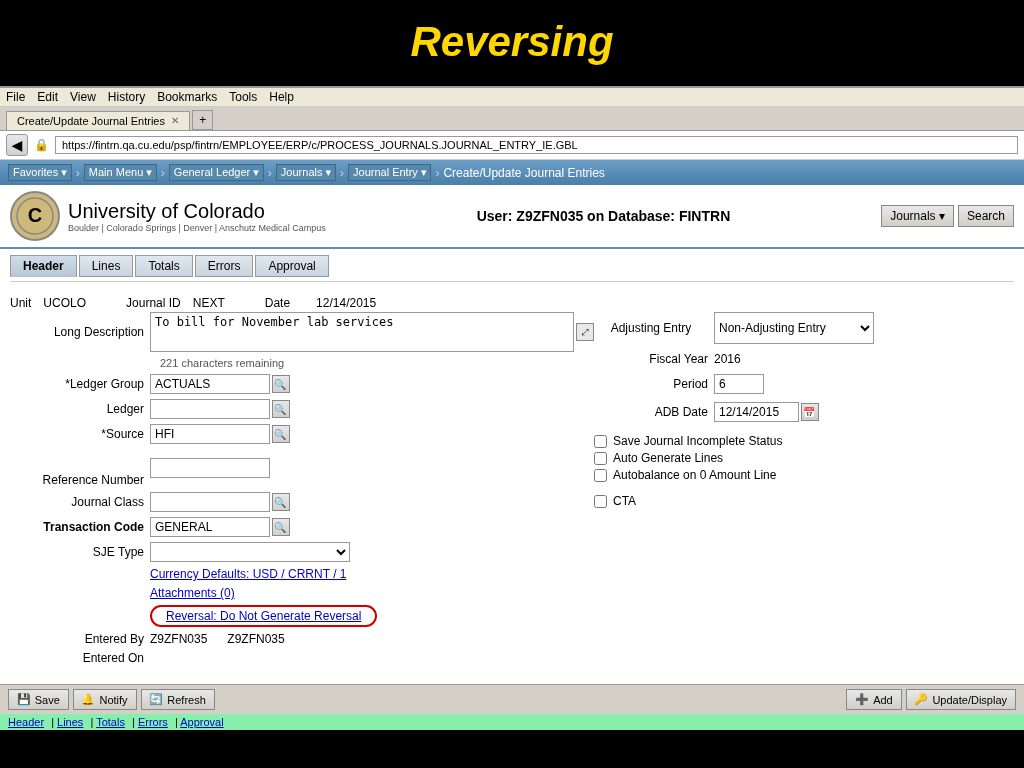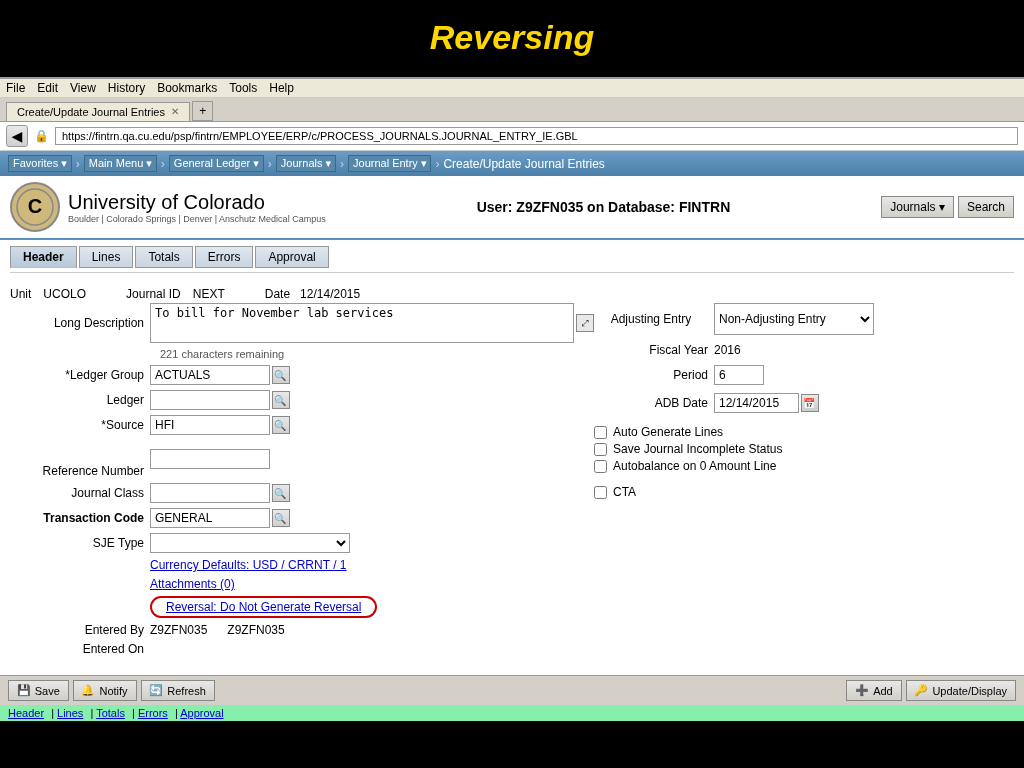--- a/index.html
+++ b/index.html
@@ -6,21 +6,21 @@
     body { width: 1024px; height: 768px; background: #000; font-family: Arial, sans-serif; font-size: 12px; overflow: hidden; }
 
     
     .title-bar {
       background: #000;
       text-align: center;
       padding: 18px 0 20px 0;
     }
     .title-bar h1 {
       color: #FFD700;
-      font-size: 34px;
+      font-size: 42px;
       font-weight: bold;
       font-style: italic;
     }
 
     
     .browser-window {
       background: #ECE9D8;
       border-top: 2px solid #999;
     }
 
@@ -418,21 +418,21 @@
 
       <div class="section-unit">
         <div style="display:flex;align-items:center;gap:6px;">
           <span class="field-label">Unit</span>
           <span class="field-value">UCOLO</span>
         </div>
         <div style="display:flex;align-items:center;gap:6px;">
           <span class="field-label">Journal ID</span>
           <span class="field-value">NEXT</span>
         </div>
-        <div style="display:flex;align-items:center;gap:4px;">
+        <div style="display:flex;align-items:center;gap:20px;">
           <span class="field-label">Date</span>
           <span class="field-value">12/14/2015</span>
         </div>
       </div>
 
       <div class="form-columns">
         <div class="form-col-left">
 
           <div class="field-row">
             <span class="field-label" style="width:140px;">Long Description</span>
@@ -533,26 +533,26 @@
           <div class="field-row" style="margin-bottom:12px;">
             <span class="field-label" style="width:120px;">ADB Date</span>
             <div class="date-field">
               <input class="form-input" value="12/14/2015" style="width: 85px;">
               <button class="cal-btn">📅</button>
             </div>
           </div>
 
           <div class="checkbox-row">
             <input type="checkbox" style="">
-            <span>Auto Generate Lines</span>
+            <span>Save Journal Incomplete Status</span>
           </div>
 
           <div class="checkbox-row">
             <input type="checkbox" style="">
-            <span>Save Journal Incomplete Status</span>
+            <span>Auto Generate Lines</span>
           </div>
 
           <div class="checkbox-row" style="margin-bottom:12px;">
             <input type="checkbox" style="">
             <span>Autobalance on 0 Amount Line</span>
           </div>
 
           <div class="checkbox-row">
             <input type="checkbox" style="">
             <span>CTA</span>

